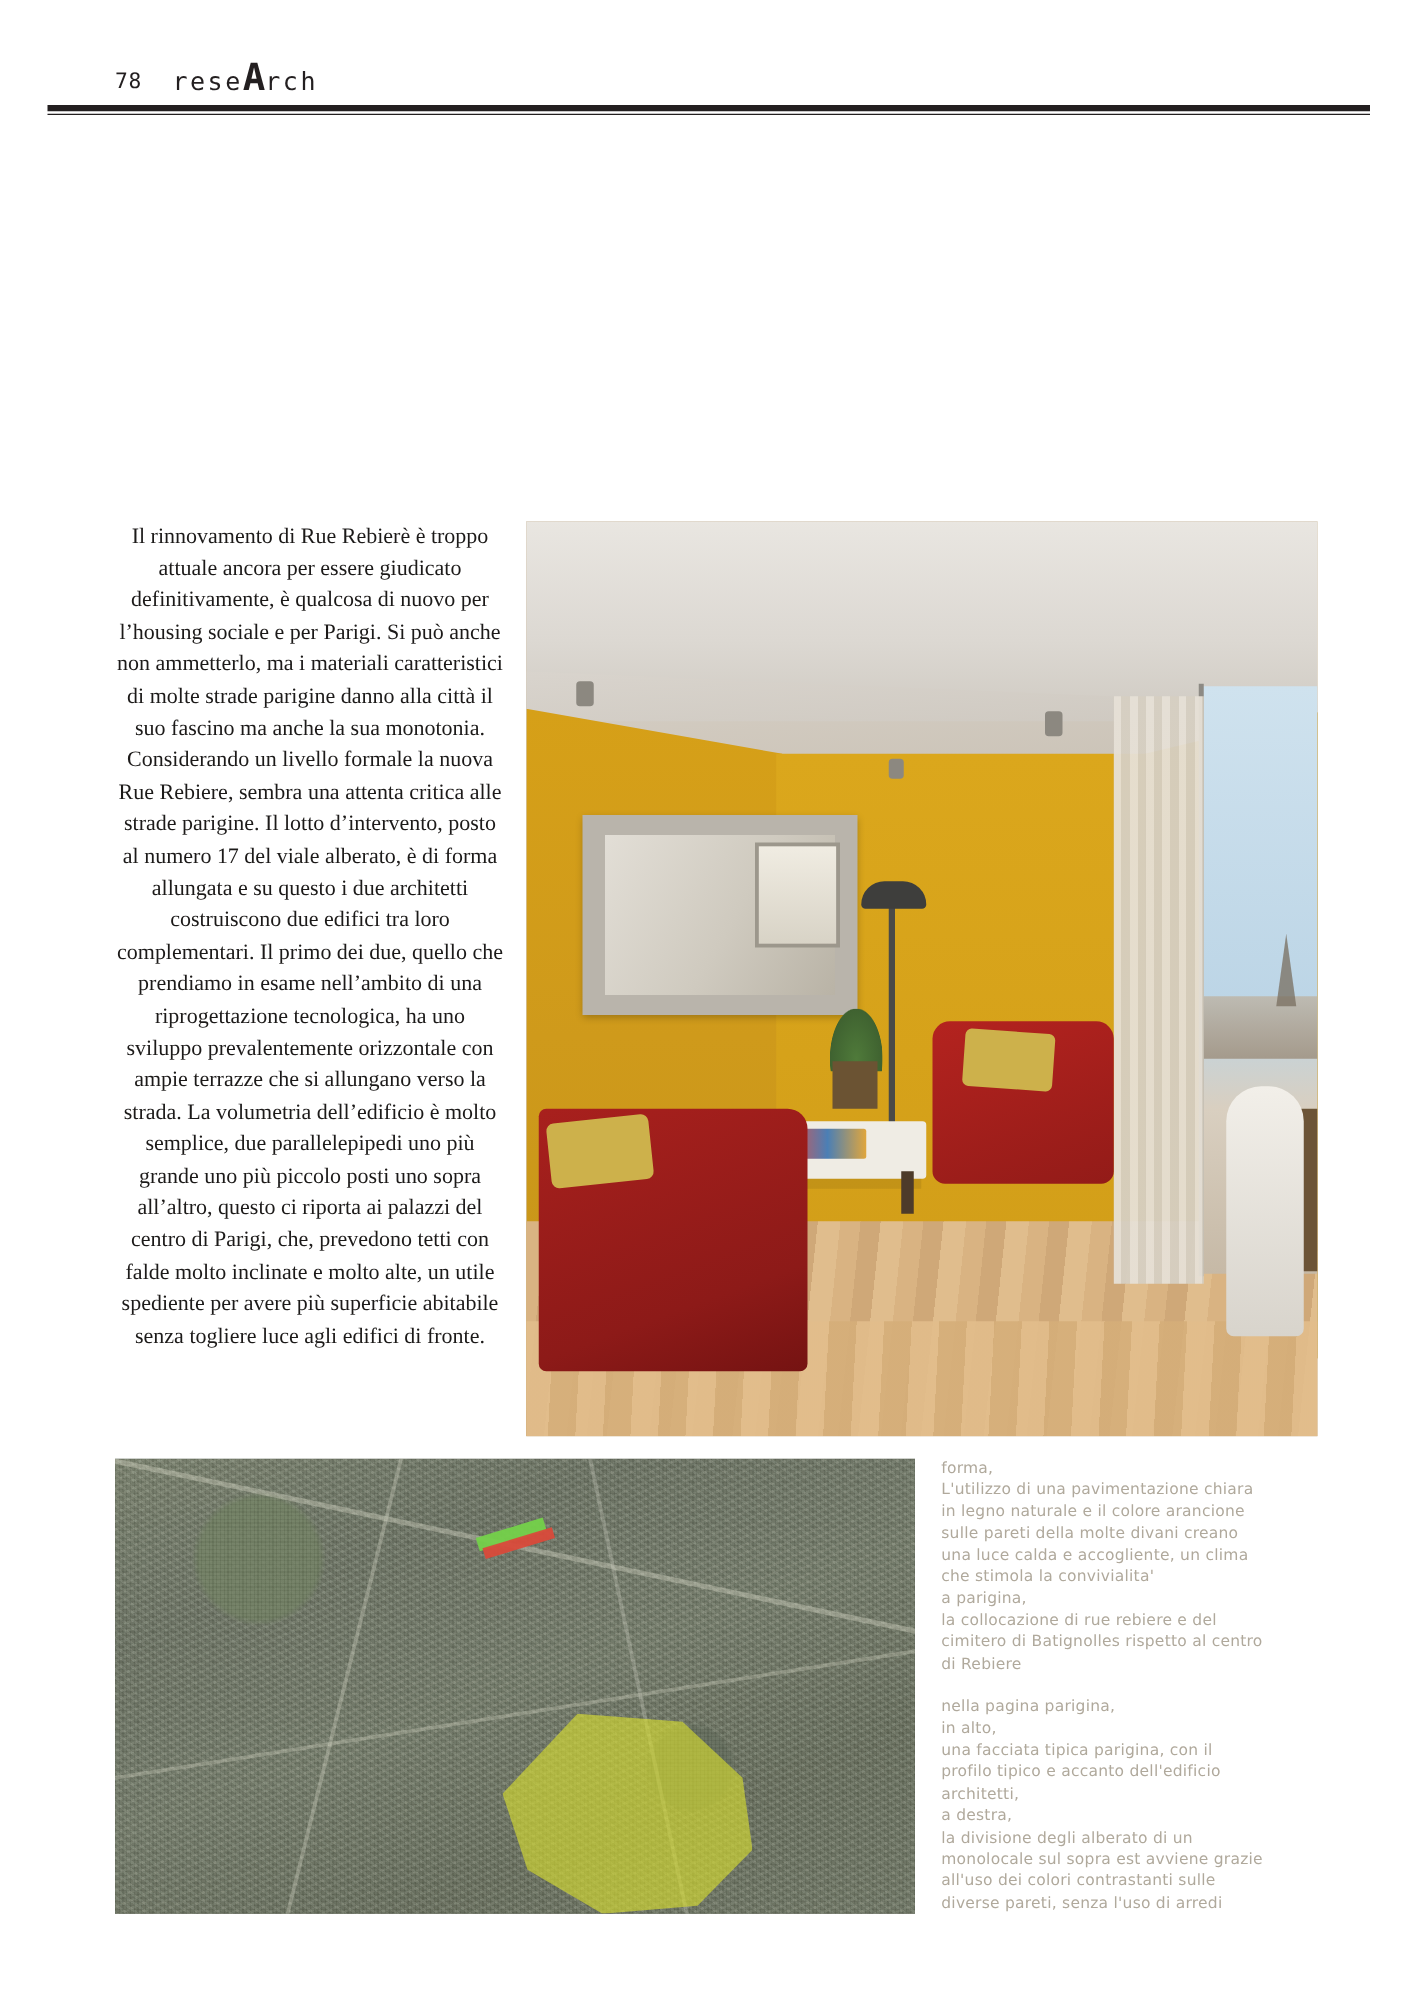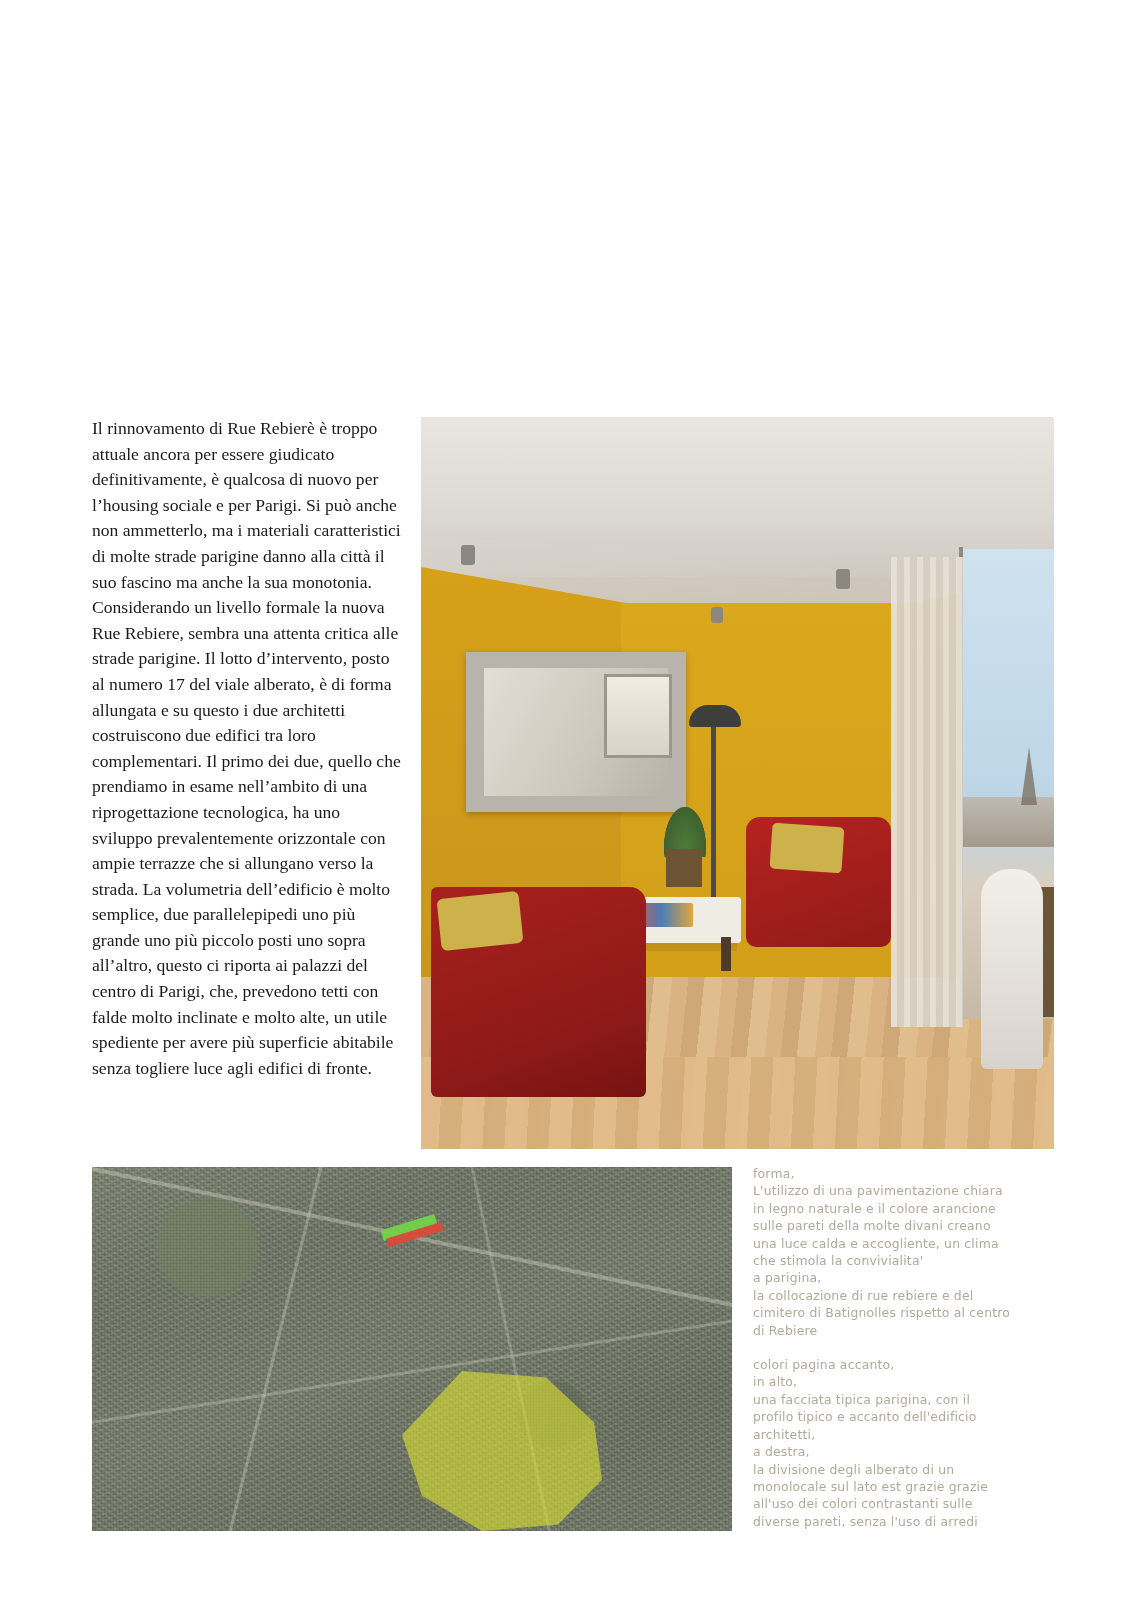--- a/index.html
+++ b/index.html
@@ -68,21 +68,21 @@
   
   .bodytext {
     position: absolute;
     left: 92px;
     top: 416px;
     width: 312px;
     font-family: "Liberation Serif", serif;
     font-size: 17.6px;
     line-height: 25.6px;
     color: #1c1a19;
-    text-align: left;
+    text-align: center;
     hyphens: none;
   }
 
   
   .photo-main {
     position: absolute;
     left: 421px;
     top: 417px;
     width: 633px;
     height: 732px;
@@ -251,20 +251,26 @@
     letter-spacing: .2px;
   }
   .captions p { margin: 0; }
   .captions .gap { height: 17px; }
 </style>
 </head>
 <body>
 
 <div class="page">
 
+  <div class="header">
+    <div class="folio">78</div>
+    <div class="masthead"><span>rese</span><span class="cap">A</span><span>rch</span></div>
+    <div class="rule-thick"></div>
+    <div class="rule-thin"></div>
+  </div>
 
   <div class="bodytext">Il rinnovamento di Rue Rebierè è troppo attuale ancora per essere giudicato definitivamente, è qualcosa di nuovo per l’housing sociale e per Parigi. Si può anche non ammetterlo, ma i materiali caratteristici di molte strade parigine danno alla città il suo fascino ma anche la sua monotonia. Considerando un livello formale la nuova Rue Rebiere, sembra una attenta critica alle strade parigine. Il lotto d’intervento, posto al numero 17 del viale alberato, è di forma allungata e su questo i due architetti costruiscono due edifici tra loro complementari. Il primo dei due, quello che prendiamo in esame nell’ambito di una riprogettazione tecnologica, ha uno sviluppo prevalentemente orizzontale  con ampie terrazze che si allungano verso la strada. La volumetria dell’edificio è molto semplice, due parallelepipedi uno più grande uno più piccolo posti uno sopra all’altro, questo ci riporta ai palazzi del centro di Parigi, che, prevedono tetti con falde molto inclinate e molto alte, un utile spediente per avere più superficie abitabile senza togliere luce agli edifici di fronte.</div>
 
   <div class="photo-main">
     <div class="pm-ceiling"></div>
     <div class="pm-ceiling-slope"></div>
     <div class="pm-wall-left"></div>
     <div class="pm-wall-back"></div>
     <div class="pm-wall-right"></div>
     <div class="pm-floor"></div>
@@ -314,25 +320,25 @@
     <p>L'utilizzo di una pavimentazione chiara</p>
     <p>in legno naturale e il colore arancione</p>
     <p>sulle pareti della molte divani creano</p>
     <p>una luce calda e accogliente, un clima</p>
     <p>che stimola la convivialita'</p>
     <p>a parigina,</p>
     <p>la collocazione di rue rebiere e del</p>
     <p>cimitero di Batignolles rispetto al centro</p>
     <p>di Rebiere</p>
     <div class="gap"></div>
-    <p>colori pagina accanto,</p>
+    <p>nella pagina parigina,</p>
     <p>in alto,</p>
     <p>una facciata tipica parigina, con il</p>
     <p>profilo tipico e accanto dell'edificio</p>
     <p>architetti,</p>
     <p>a destra,</p>
     <p>la divisione degli alberato di un</p>
-    <p>monolocale sul lato est grazie grazie</p>
+    <p>monolocale sul sopra est avviene grazie</p>
     <p>all'uso dei colori contrastanti sulle</p>
     <p>diverse pareti, senza l'uso di arredi</p>
   </div>
 
 </div>
 
 </body></html>

